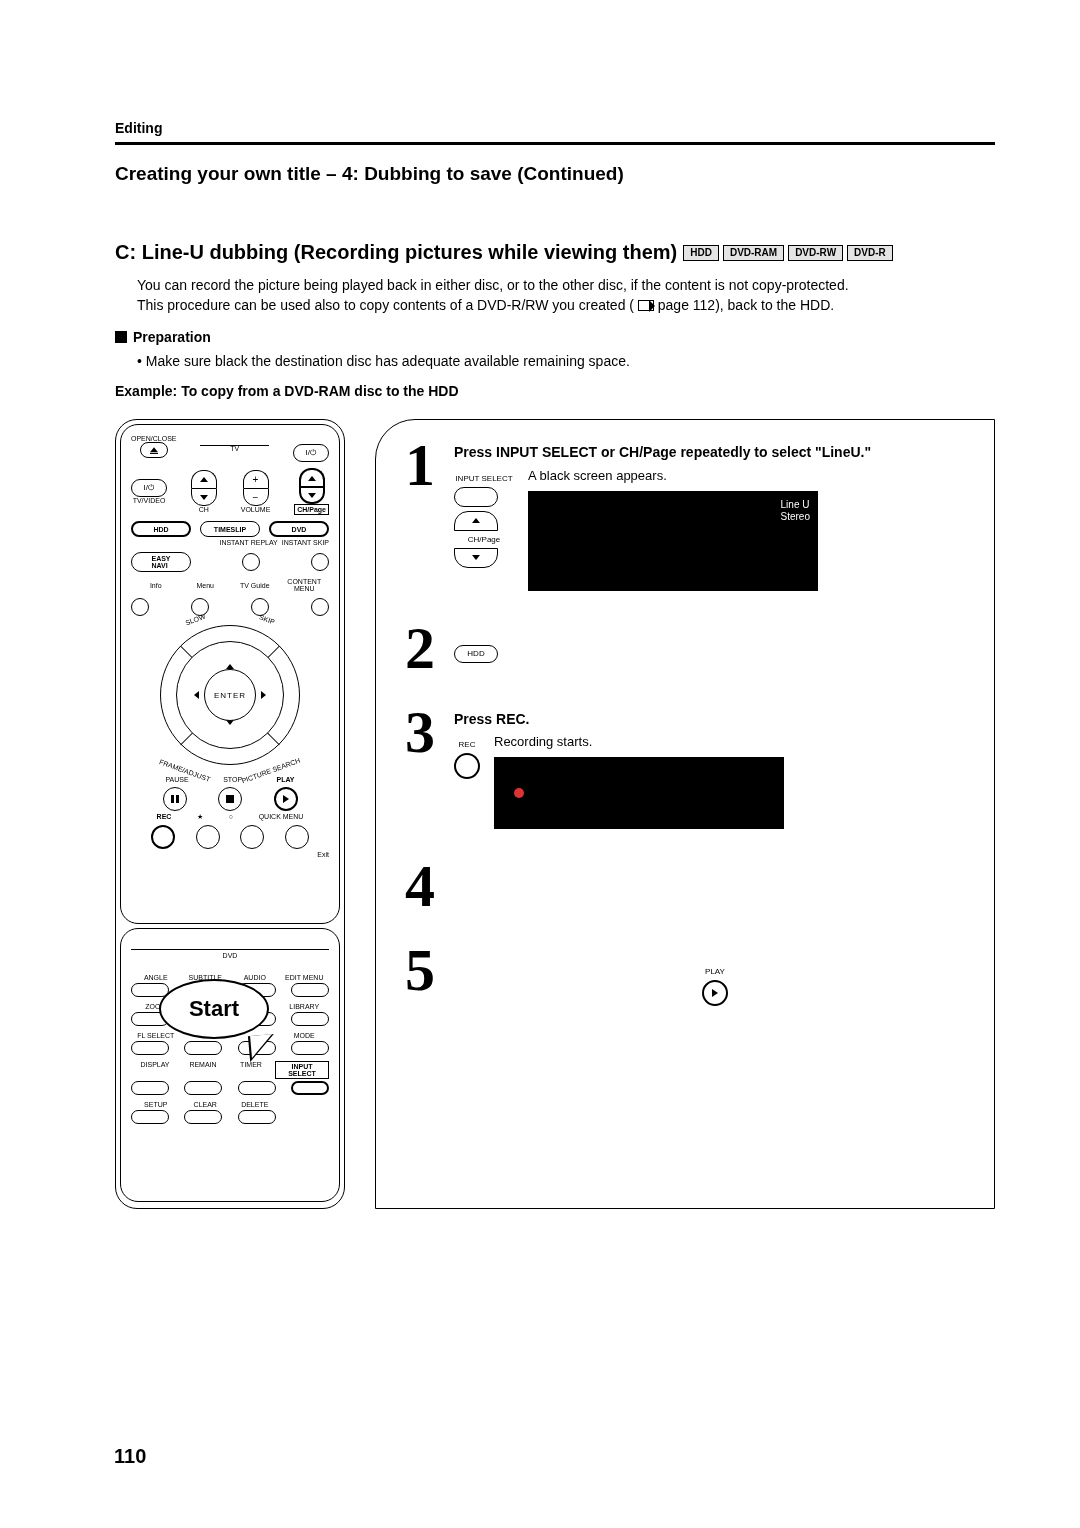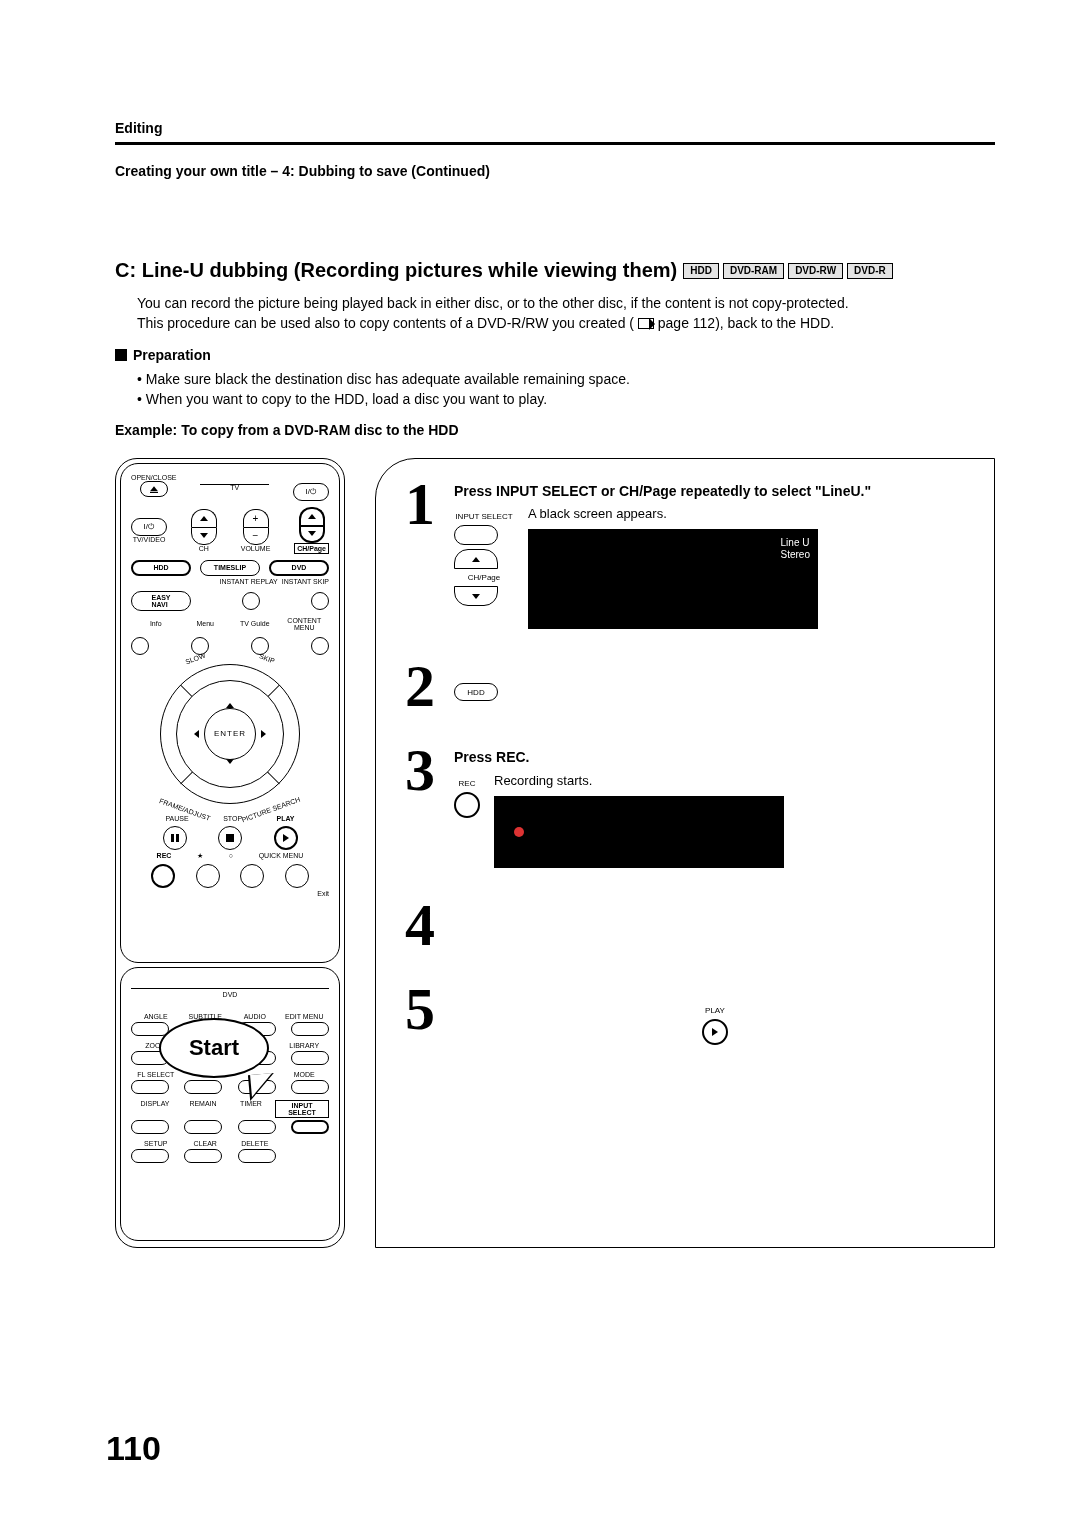--- a/index.html
+++ b/index.html
@@ -19,23 +19,23 @@
   .header-label {
     font-size: 14px;
     font-weight: bold;
     margin-bottom: 6px;
   }
   .hr {
     border-top: 3px solid #000;
     margin-bottom: 18px;
   }
   .subtitle {
-    font-size: 14px;
+    font-size: 19px;
     font-weight: bold;
-    margin-bottom: 80px;
+    margin-bottom: 56px;
   }
   .section-title-row {
     display: flex;
     align-items: center;
     gap: 6px;
     margin-bottom: 12px;
   }
   .section-title {
     font-size: 20px;
     font-weight: bold;
@@ -233,23 +233,23 @@
   .screenrec{background:#000;color:#fff;width:290px;height:72px;position:relative;margin-top:4px;display:flex;align-items:center;padding-left:20px;}
   .recdot{width:10px;height:10px;border-radius:50%;background:#d33;}
   .stephdd .ovbtn{width:44px;height:18px;border-radius:10px;display:flex;align-items:center;justify-content:center;font-size:8px;}
   .stepiconwrap{display:flex;align-items:flex-start;gap:14px;}
   .stepreclabel{font-size:8px;text-align:center;}
   .reccircle{width:26px;height:26px;border:2px solid #000;border-radius:50%;background:#fff;}
   .playcircle{width:26px;height:26px;border:2px solid #000;border-radius:50%;background:#fff;display:flex;align-items:center;justify-content:center;}
   
   .pagenum{
     position:absolute;
-    left:106px;
+    left:114px;
     bottom:60px;
-    font-size:34px;
+    font-size:20px;
     font-weight:bold;
   }
 </style>
 </head>
 <body>
 
 <div class="page">
   <div class="header-label">Editing</div>
   <div class="hr"></div>
   <div class="subtitle">Creating your own title – 4: Dubbing to save (Continued)</div>
@@ -269,21 +269,20 @@
     <span class="pagelink-icon"></span>
     <span> page 112), back to the HDD.</span>
   </div>
 
   <div class="prep-row">
     <span class="blacksq"></span>
     <span class="prep-title">Preparation</span>
   </div>
   <div class="prep-list">
     <div>Make sure black the destination disc has adequate available remaining space.</div>
-    <div>When you want to copy to the HDD, load a disc you want to play.</div>
   </div>
   <div class="example">Example: To copy from a DVD-RAM disc to the HDD</div>
 
   <div class="columns">
 
     <div class="remote-col" style="position:relative;">
       <div class="remote-outer">
 
         <div class="remote-upper">
 

